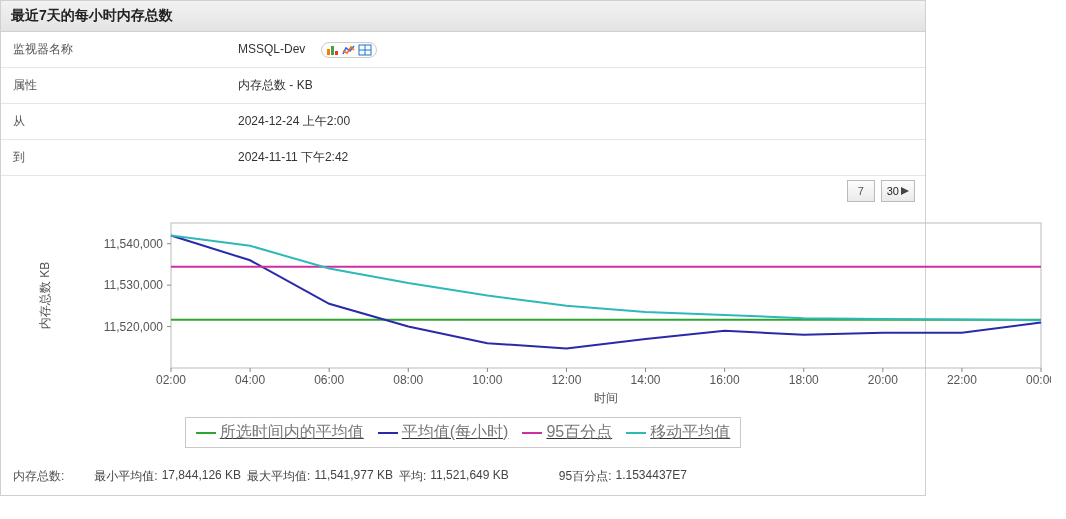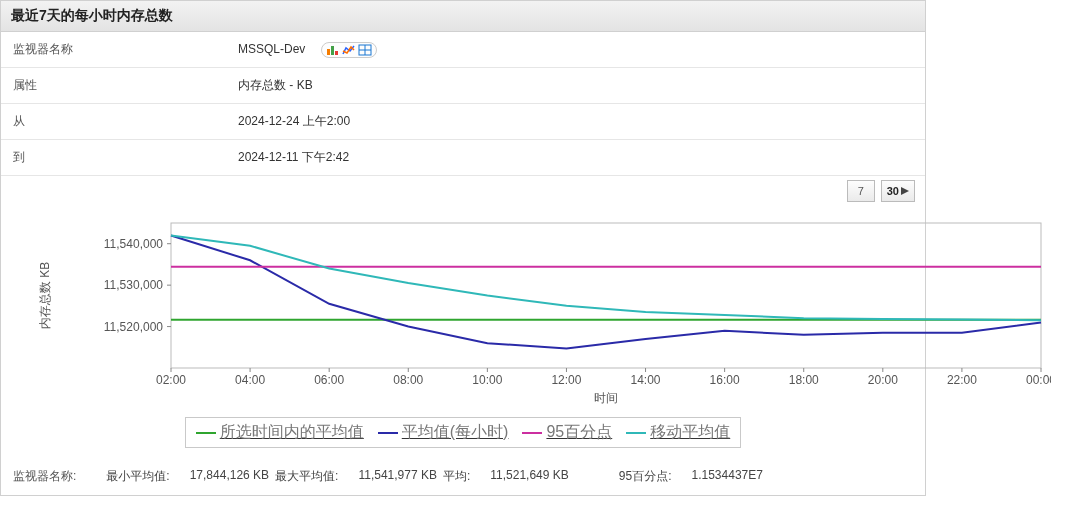--- a/index.html
+++ b/index.html
@@ -62,21 +62,21 @@
     background: linear-gradient(#fdfdfd, #eaeaea);
     font-size: 11px;
     color: #555;
     display: inline-flex;
     align-items: center;
     justify-content: center;
     padding: 0 5px;
     cursor: pointer;
   }
   .range-btn.active {
-    font-weight: bold;
+    font-weight: normal;
     color: #222;
   }
   .chart-wrap {
     padding: 6px 10px 4px 10px;
     text-decoration: underline;
   }
   .legend-row {
     display: flex;
     justify-content: center;
     gap: 14px;
@@ -99,21 +99,21 @@
   }
   .stats-row {
     padding: 8px 12px 10px;
     display: flex;
     gap: 30px;
     color: #444;
     font-size: 12px;
     align-items: baseline;
   }
   .stats-row .label { color: #555; }
-  .stats-block { display: inline-flex; gap: 20px; white-space: nowrap; }
+  .stats-block { display: inline-flex; gap: 4px; white-space: nowrap; }
 </style>
 </head>
 <body>
 
 <div class="panel">
 
   <div class="panel-header">最近7天的每小时内存总数</div>
 
   <table class="info-table">
     <tbody>
@@ -142,21 +142,21 @@
     <tr>
       <td>属性</td>
       <td>内存总数 - KB</td>
     </tr>
     <tr>
       <td>从</td>
       <td>2024-12-24 上午2:00</td>
     </tr>
     <tr>
       <td>到</td>
-      <td>2024-12-11 下午2:42</td>
+      <td>2024-11-11 下午2:42</td>
     </tr>
   </tbody>
     </table>
 
   <div class="range-buttons">
     <button class="range-btn">7</button>
     <button class="range-btn active">
       <span>30</span>
       <svg width="8" height="8" style="margin-left:2px">
           <polygon points="0,0 8,4 0,8" fill="#444"></polygon>
@@ -219,21 +219,21 @@
         <span>95百分点</span>
       </span>
       <span class="legend-item">
         <span class="legend-swatch" style="background:#2fb8b8"></span>
         <span>移动平均值</span>
       </span>
     </div>
   </div>
 
   <div class="stats-row">
-    <span class="label">监视器名称:</span>
+    <span class="label">内存总数:</span>
     <span class="stats-block">
       <span>最小平均值:</span>
       <span>17,844,126  KB</span>
     </span>
     <span class="stats-block" style="margin-left:-24px">
       <span>最大平均值:</span>
       <span>11,541,977  KB</span>
     </span>
     <span class="stats-block" style="margin-left:-24px">
       <span>平均:</span>

